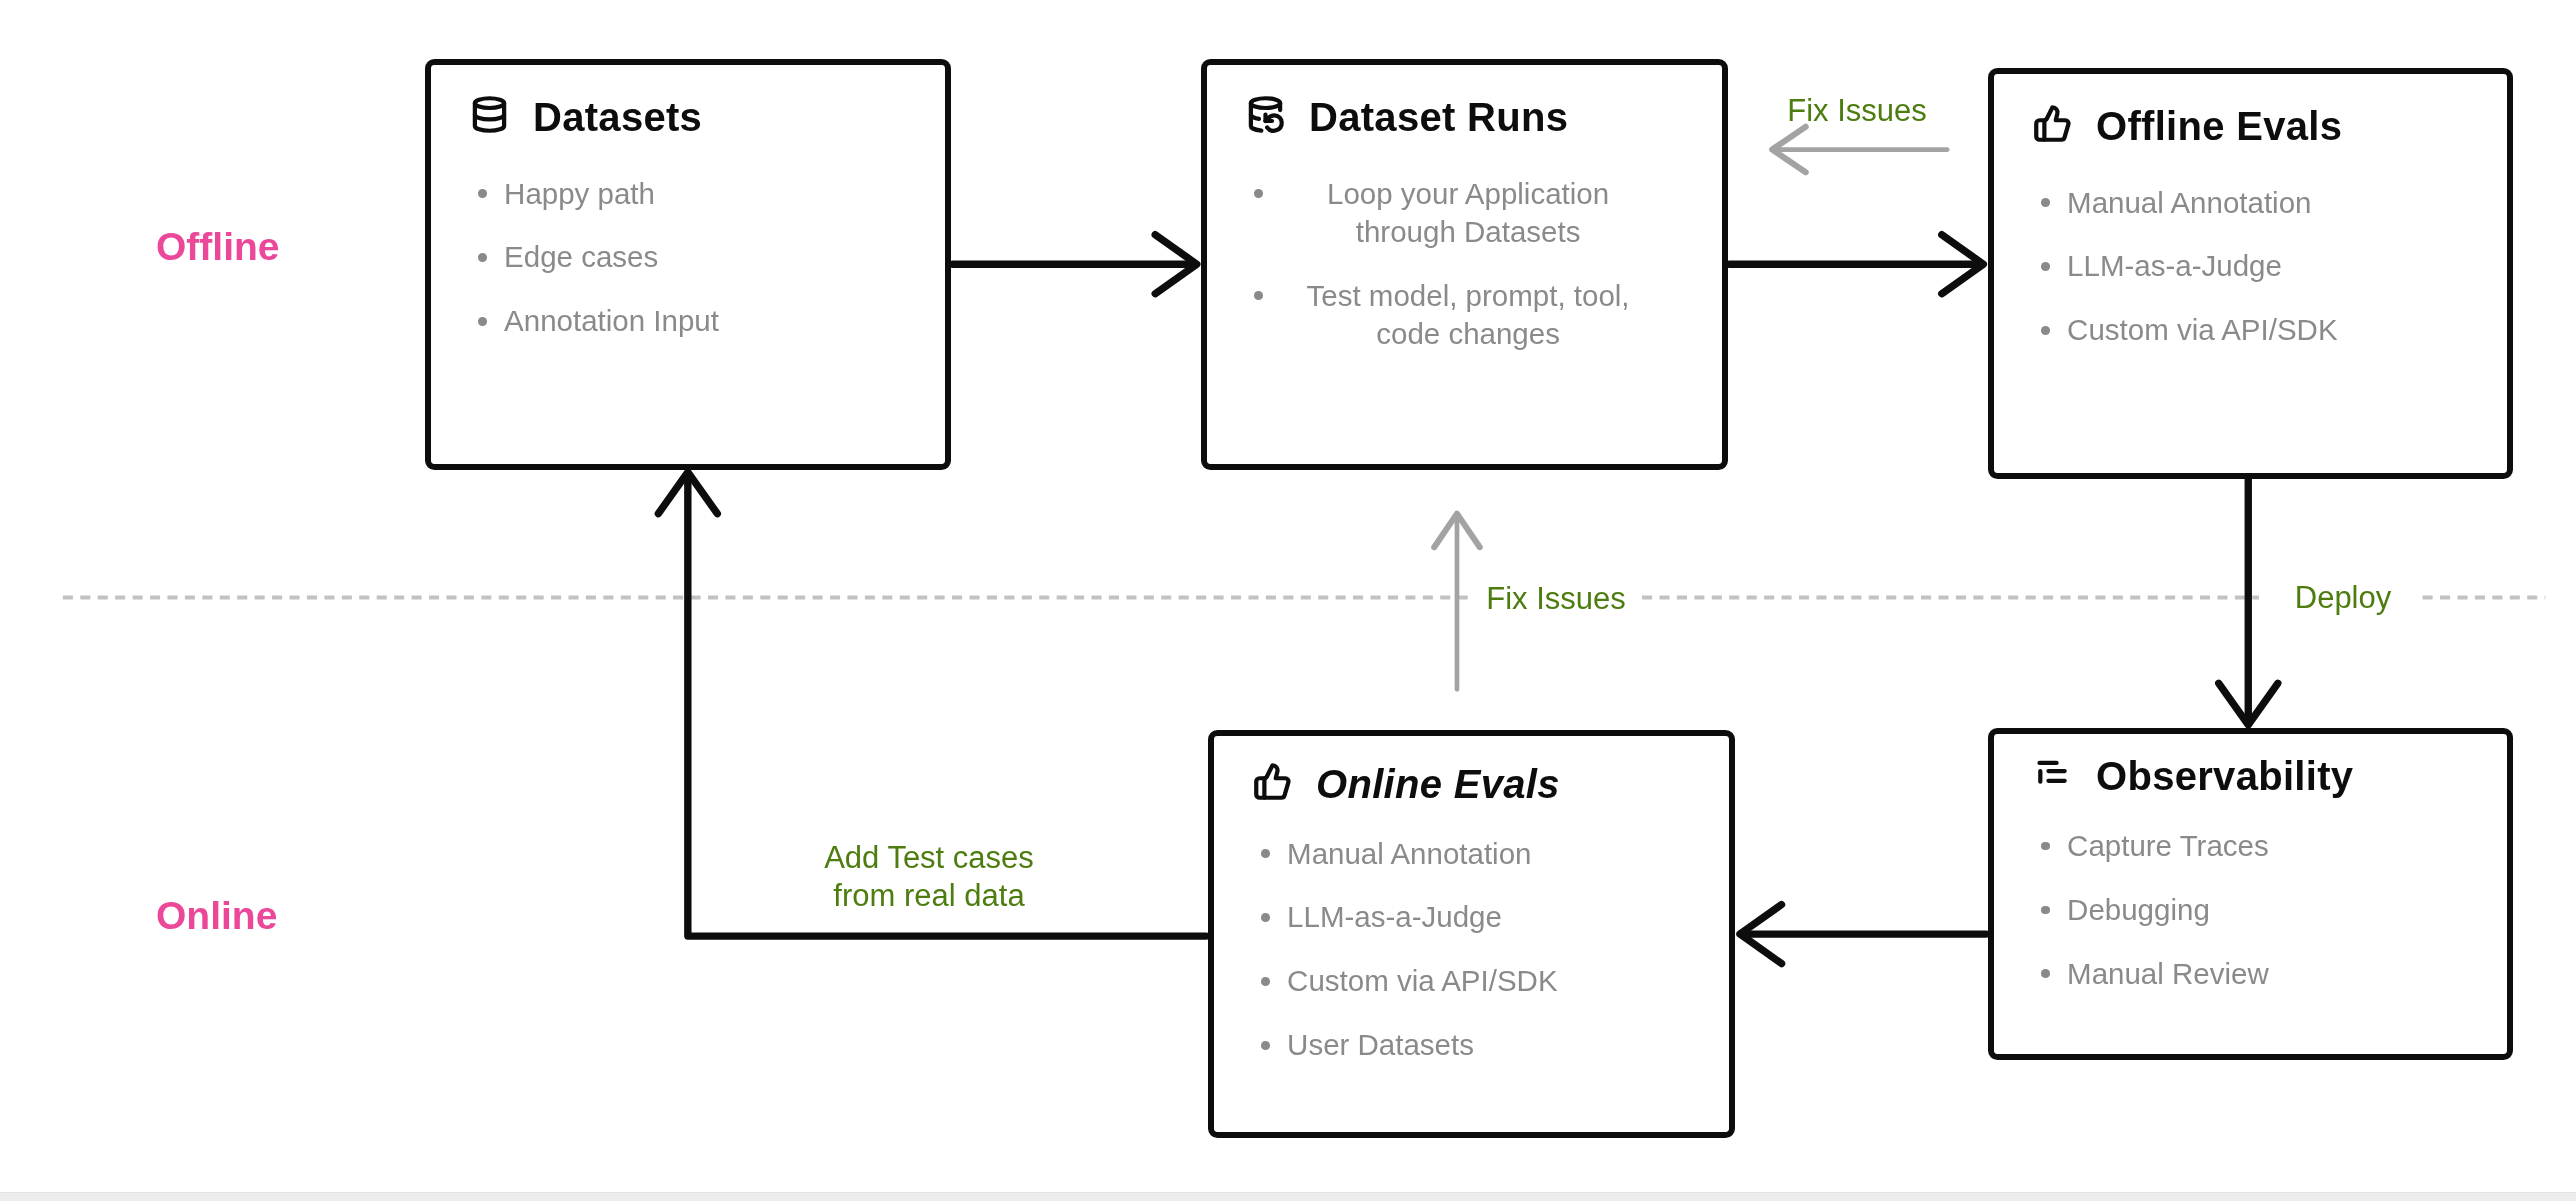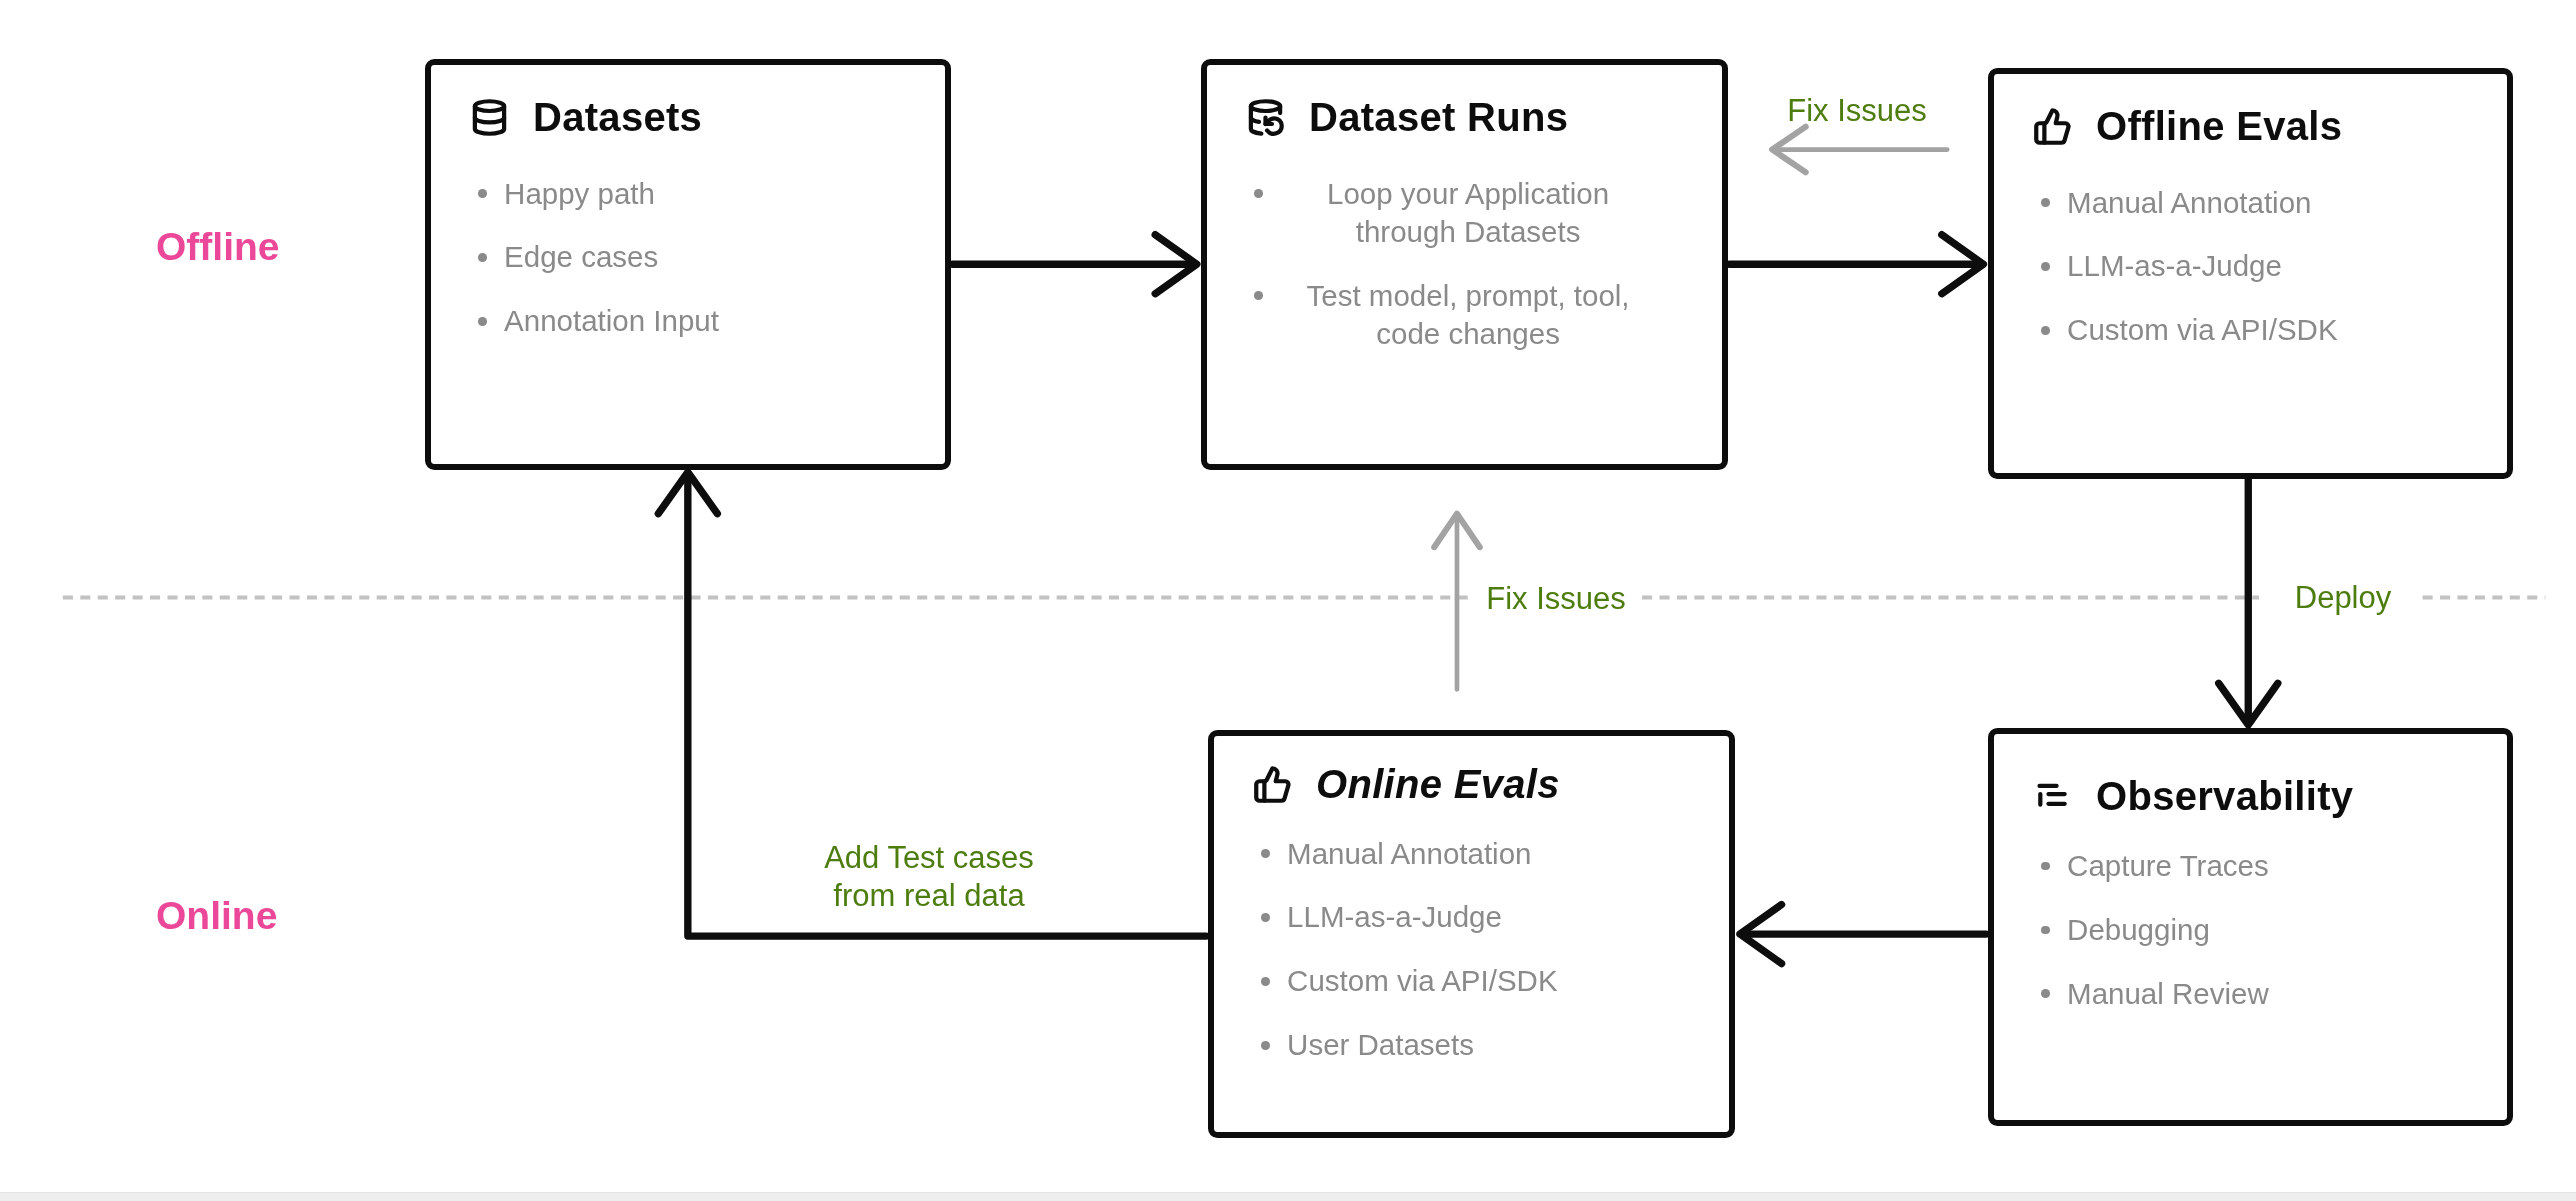--- a/index.html
+++ b/index.html
@@ -6,21 +6,21 @@
   #canvas{
     position:relative;width:2576px;height:1201px;overflow:hidden;background:#ffffff;
     font-family:"Liberation Sans","DejaVu Sans",sans-serif;
   }
   #arrow-layer{position:absolute;left:0;top:0;z-index:1;}
   .box{
     position:absolute;z-index:2;background:#ffffff;
     border:6px solid #0d0d0d;border-radius:9.4px;
     box-sizing:border-box;padding:29.5px 39px;
   }
-  .box-header{display:flex;align-items:center;gap:24px;margin-bottom:35px;}
+  .box-header{display:flex;align-items:flex-start;gap:24px;margin-bottom:35px;}
   .box-header .icon{display:flex;align-items:center;justify-content:center;width:39px;height:39px;flex:0 0 auto;}
   .box-header .icon svg{width:39px;height:39px;stroke:#0d0d0d;fill:none;stroke-width:2.6;stroke-linecap:round;stroke-linejoin:round;}
   .box-title{font-size:40px;font-weight:700;color:#0d0d0d;letter-spacing:0.3px;white-space:nowrap;}
   ul.bullets{list-style:none;margin:0;padding:0;text-align:center;}
   ul.bullets li{
     display:flex;align-items:flex-start;gap:17.4px;
     margin-bottom:25.5px;font-size:29.5px;line-height:1.3;color:#8a8a8a;
   }
   ul.bullets li .dot{
     flex:0 0 auto;width:8.7px;height:8.7px;border-radius:50%;background:#8a8a8a;
@@ -200,21 +200,21 @@
           <span class="dot"></span>
           <span class="li-text">Custom via API/SDK</span>
         </li>
       <li>
           <span class="dot"></span>
           <span class="li-text">User Datasets</span>
         </li>
     </ul>
   </div>
 
-  <div class="box" style="left:1988px;top:728px;width:525px;height:398px;padding-top:40px;">
+  <div class="box" style="left:1988px;top:728px;width:525px;height:332px;padding-top:20px;">
     <div class="box-header" style="margin-bottom:28px;">
       <span class="icon">
         <svg viewBox="0 0 24 24">
             <path d="M4 5.5h10.5"></path>
             <path d="M4.5 10.5v6.5"></path>
             <path d="M9.5 10.5h10"></path>
             <path d="M9.5 16.5h10"></path>
           </svg>
       </span>
       <span class="box-title">Observability</span>

